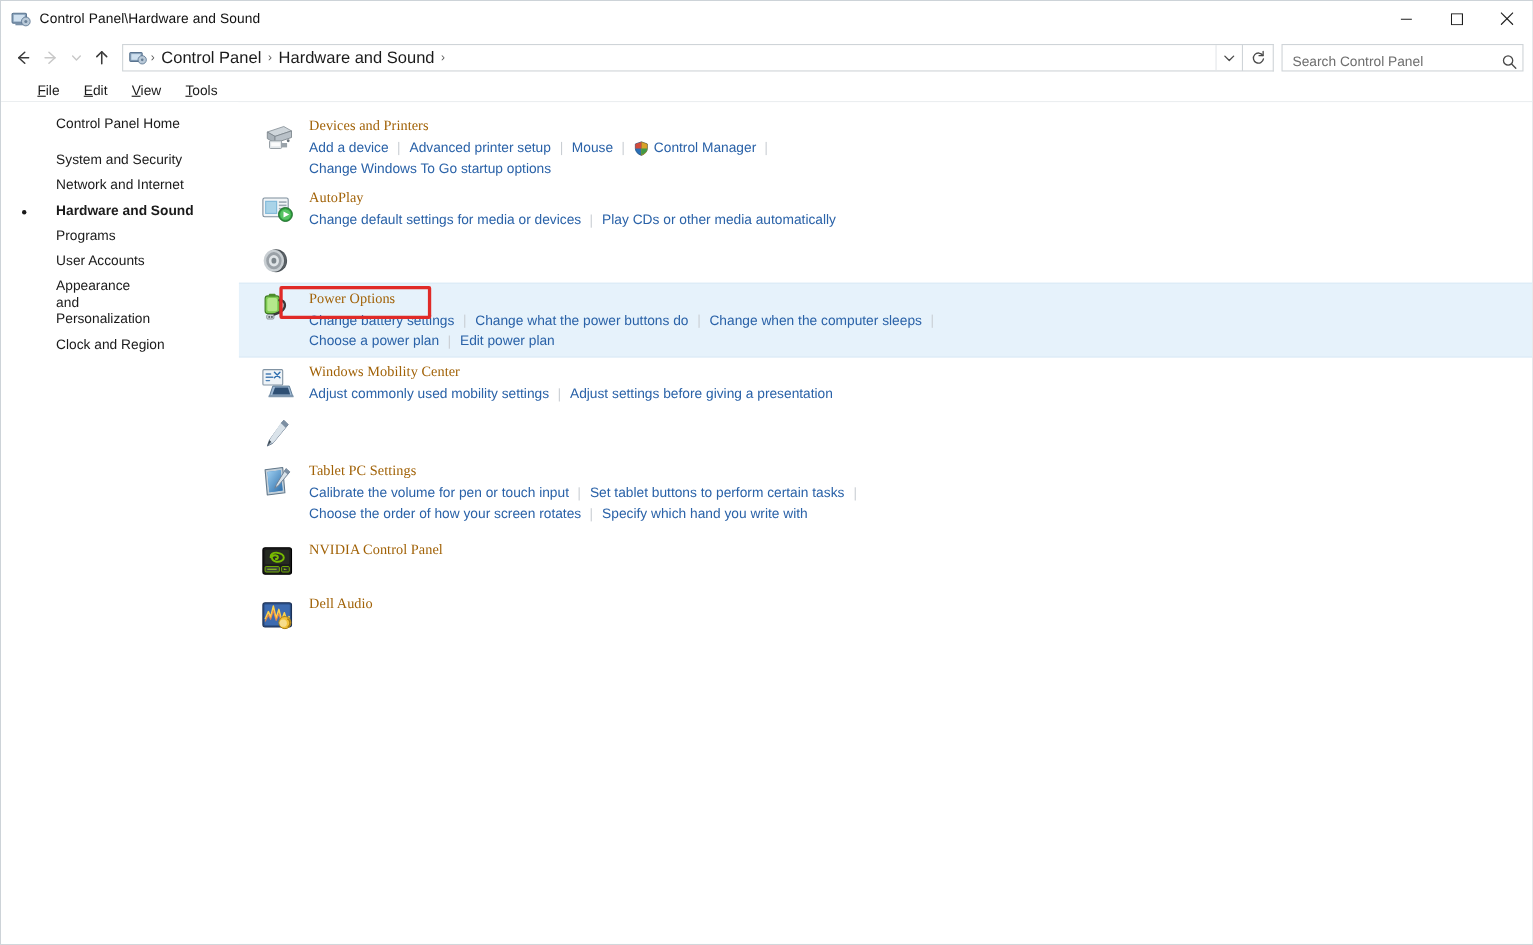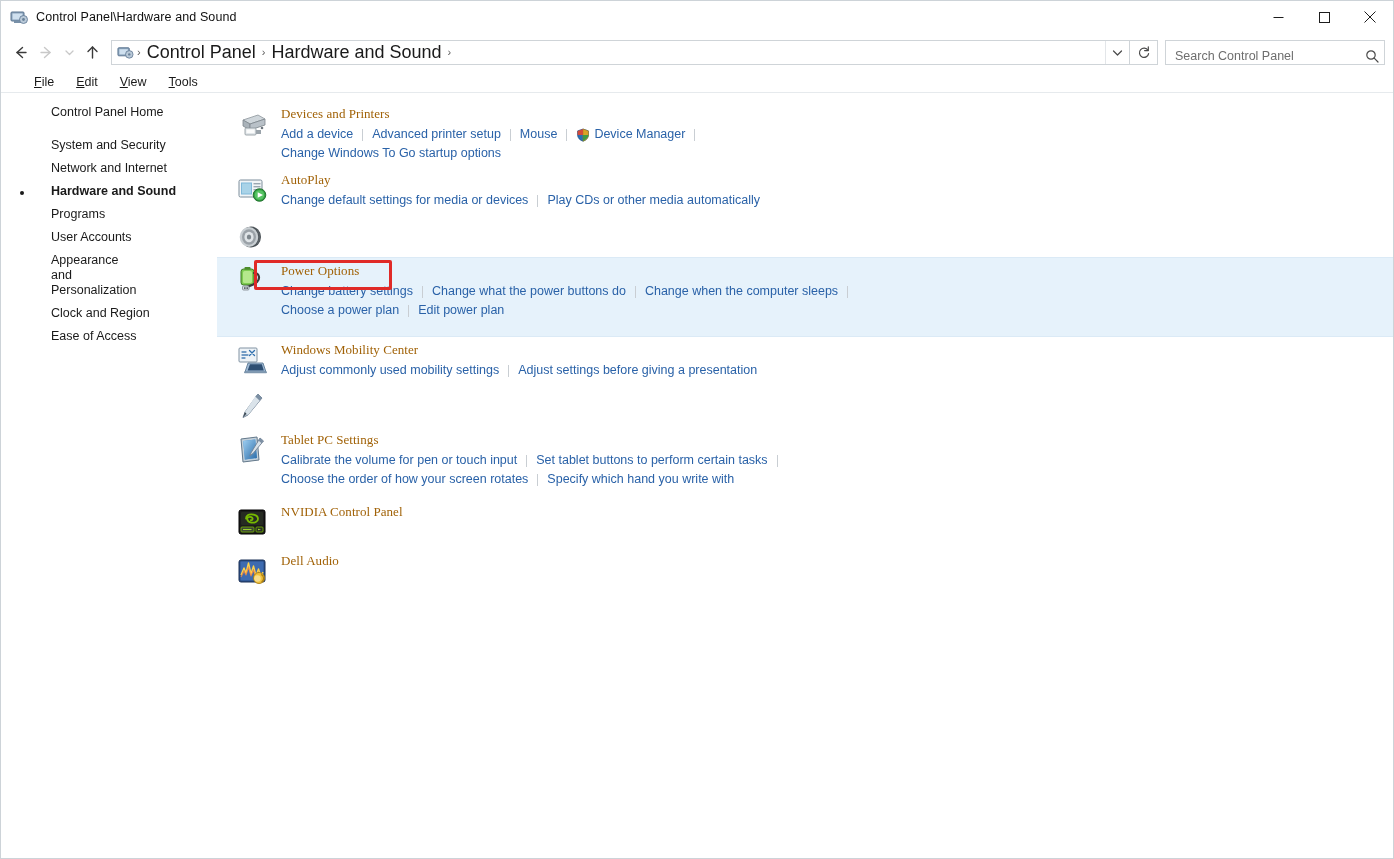--- a/index.html
+++ b/index.html
@@ -67,21 +67,21 @@
     height: 25px;
     margin-left: 6px;
     border: 1px solid #cfd4d8;
     background: #ffffff;
     display: flex; align-items: center;
     padding-left: 5px;
     min-width: 0;
   }
   .crumb-ico { width: 17px; height: 17px; margin-right: 2px; position: relative; flex:0 0 17px;}
   .crumb {
-    font-size: 18px; color: #1a1a1a;
+    font-size: 15px; color: #1a1a1a;
     padding: 0 5px;
     white-space: nowrap;
   }
   .csep {
     color: #5a5a5a; font-size: 11px;
     padding: 0 1px;
     user-select: none;
   }
   .crumb-spacer { flex: 1 1 auto; }
   .crumb-drop {
@@ -173,21 +173,21 @@
   .cat {
     display: flex;
     padding: 2px 0 4px 0;
     position: relative;
   }
   .cat.hl {
     background: #e6f2fb;
     border-top: 1px solid #dbeaf6;
     border-bottom: 1px solid #dbeaf6;
     margin-left: 0;
-    padding-bottom: 16px;
+    padding-bottom: 4px;
   }
   .cat-icon {
     width: 38px; flex: 0 0 38px;
     margin-left: 16px; margin-right: 10px;
     display: flex; align-items: flex-start; justify-content: center;
     padding-top: 5px;
   }
   .cat-body { flex: 1 1 auto; min-width: 0; padding-top: 0px; }
   .cat-title {
     font-size: 13px;
@@ -339,21 +339,20 @@
     <div class="sidebar">
       <div class="side-item">Control Panel Home</div>
       <div class="side-gap"></div>
       <div class="side-item">System and Security</div>
       <div class="side-item">Network and Internet</div>
       <div class="side-item selected">Hardware and Sound</div>
       <div class="side-item">Programs</div>
       <div class="side-item">User Accounts</div>
       <div class="side-item" style="max-width:112px;">Appearance and Personalization</div>
       <div class="side-item">Clock and Region</div>
-      <div class="side-item">Ease of Access</div>
     </div>
 
     <div class="content">
 
       <div class="cat">
         <div class="cat-icon">
           <svg class="ic" viewBox="0 0 32 32">
             <path d="M7 12 L22 7 L29 11 L14 16 Z" fill="#cfd6db" stroke="#8b949b" stroke-width="0.8"></path>
             <path d="M7 12 L7 18 L14 22 L14 16 Z" fill="#a9b2b9" stroke="#7d868d" stroke-width="0.8"></path>
             <path d="M14 16 L29 11 L29 17 L14 22 Z" fill="#b9c1c8" stroke="#7d868d" stroke-width="0.8"></path>
@@ -373,21 +372,21 @@
             <span class="lnk">Mouse</span>
             <span class="sep"></span>
             <span class="shield">
               <svg width="14" height="14" viewBox="0 0 14 14">
                 <path d="M7 1 L12.4 2.9 V7 C12.4 10 9.9 12.4 7 13.2 C4.1 12.4 1.6 10 1.6 7 V2.9 Z" fill="#2a6fb5" stroke="#1b4f84" stroke-width="0.7"></path>
                 <path d="M7 1 L12.4 2.9 V7 C12.4 10 9.9 12.4 7 13.2 Z" fill="#d9a227" stroke="#a87b17" stroke-width="0.5"></path>
                 <path d="M1.6 2.9 L7 1 V6.9 H1.6 Z" fill="#d24b3b"></path>
                 <path d="M7 6.9 H12.4 V7 C12.4 9.4 10.3 11.6 7 12.9 Z" fill="#3f9a46"></path>
               </svg>
             </span>
-            <span class="lnk">Device Manager</span>
+            <span class="lnk">Control Manager</span>
             <span class="sep"></span>
           </div>
           <div class="linkrow">
             <span class="lnk">Change Windows To Go startup options</span>
           </div>
         </div>
       </div>
 
       <div class="cat">
         <div class="cat-icon">

